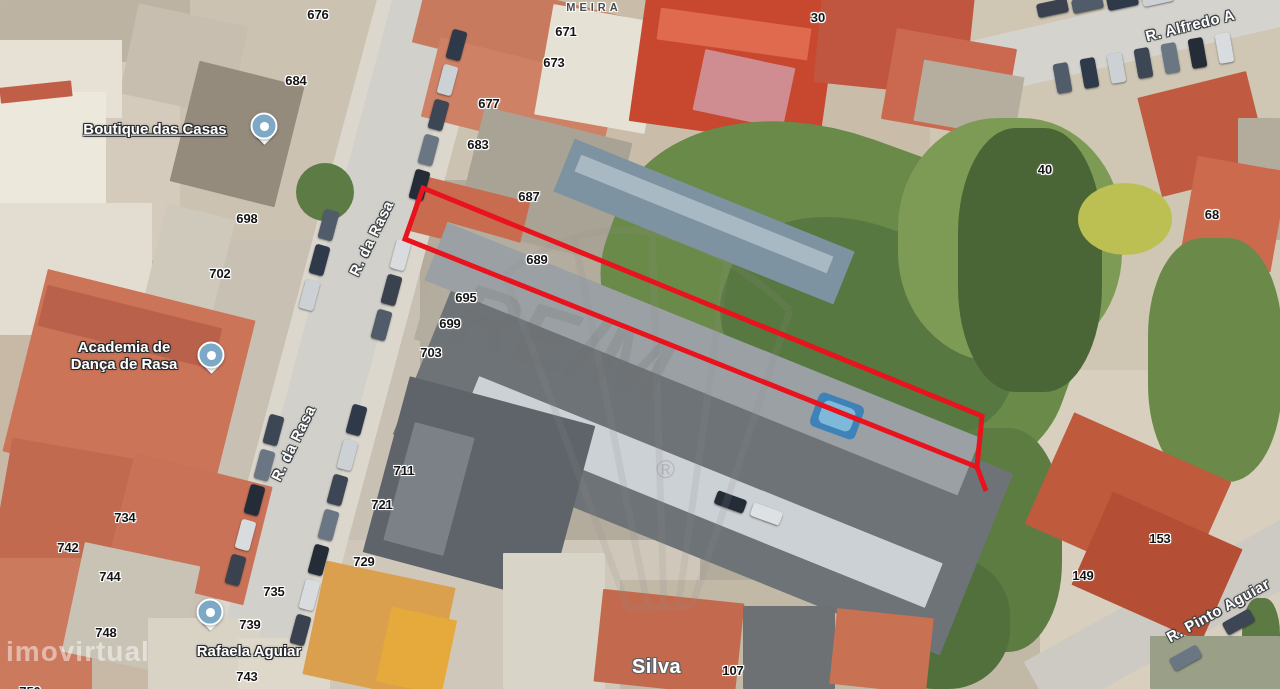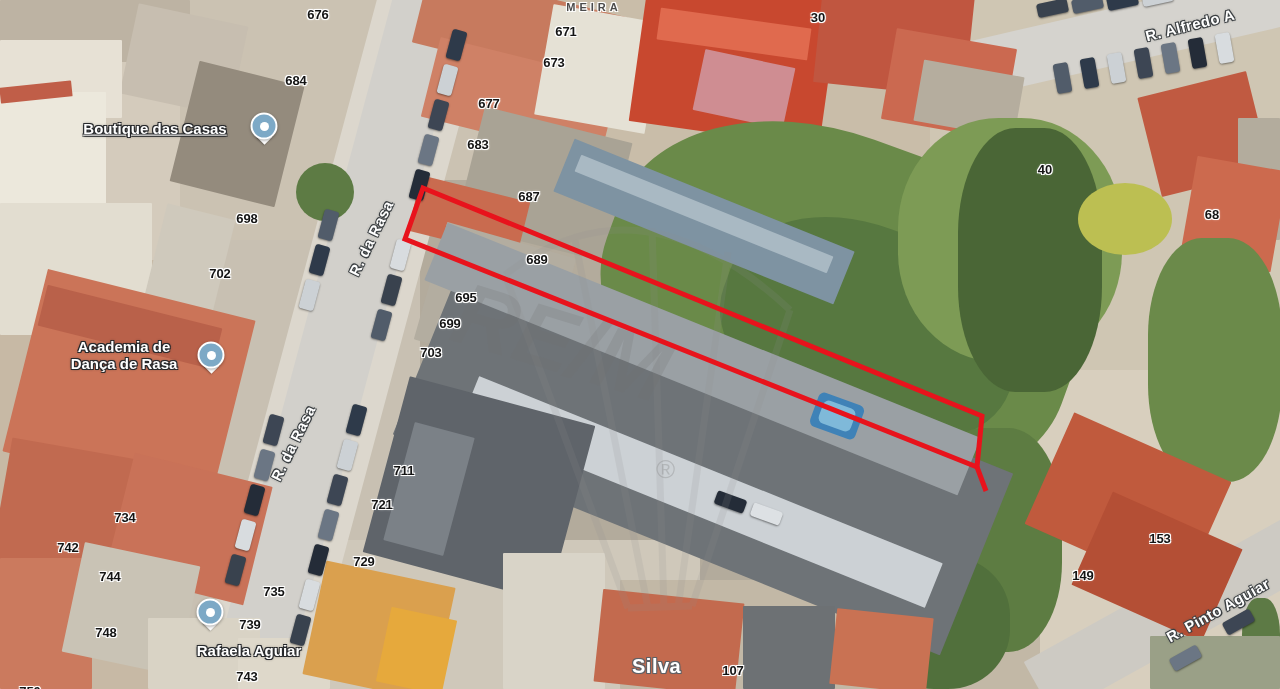--- a/index.html
+++ b/index.html
@@ -240,14 +240,15 @@
         </div>
         <div class="poi-pin" style="left: 210px; top: 612px;">
           <div class="pin-tail"></div>
           <div class="pin-ball">
             <div class="pin-hole"></div>
           </div>
         </div>
       </div>
   </div>
 
+  <div id="imovirtual">imovirtual</div>
   <div id="google-logo">Silva</div>
 </div>
 
 </body></html>

